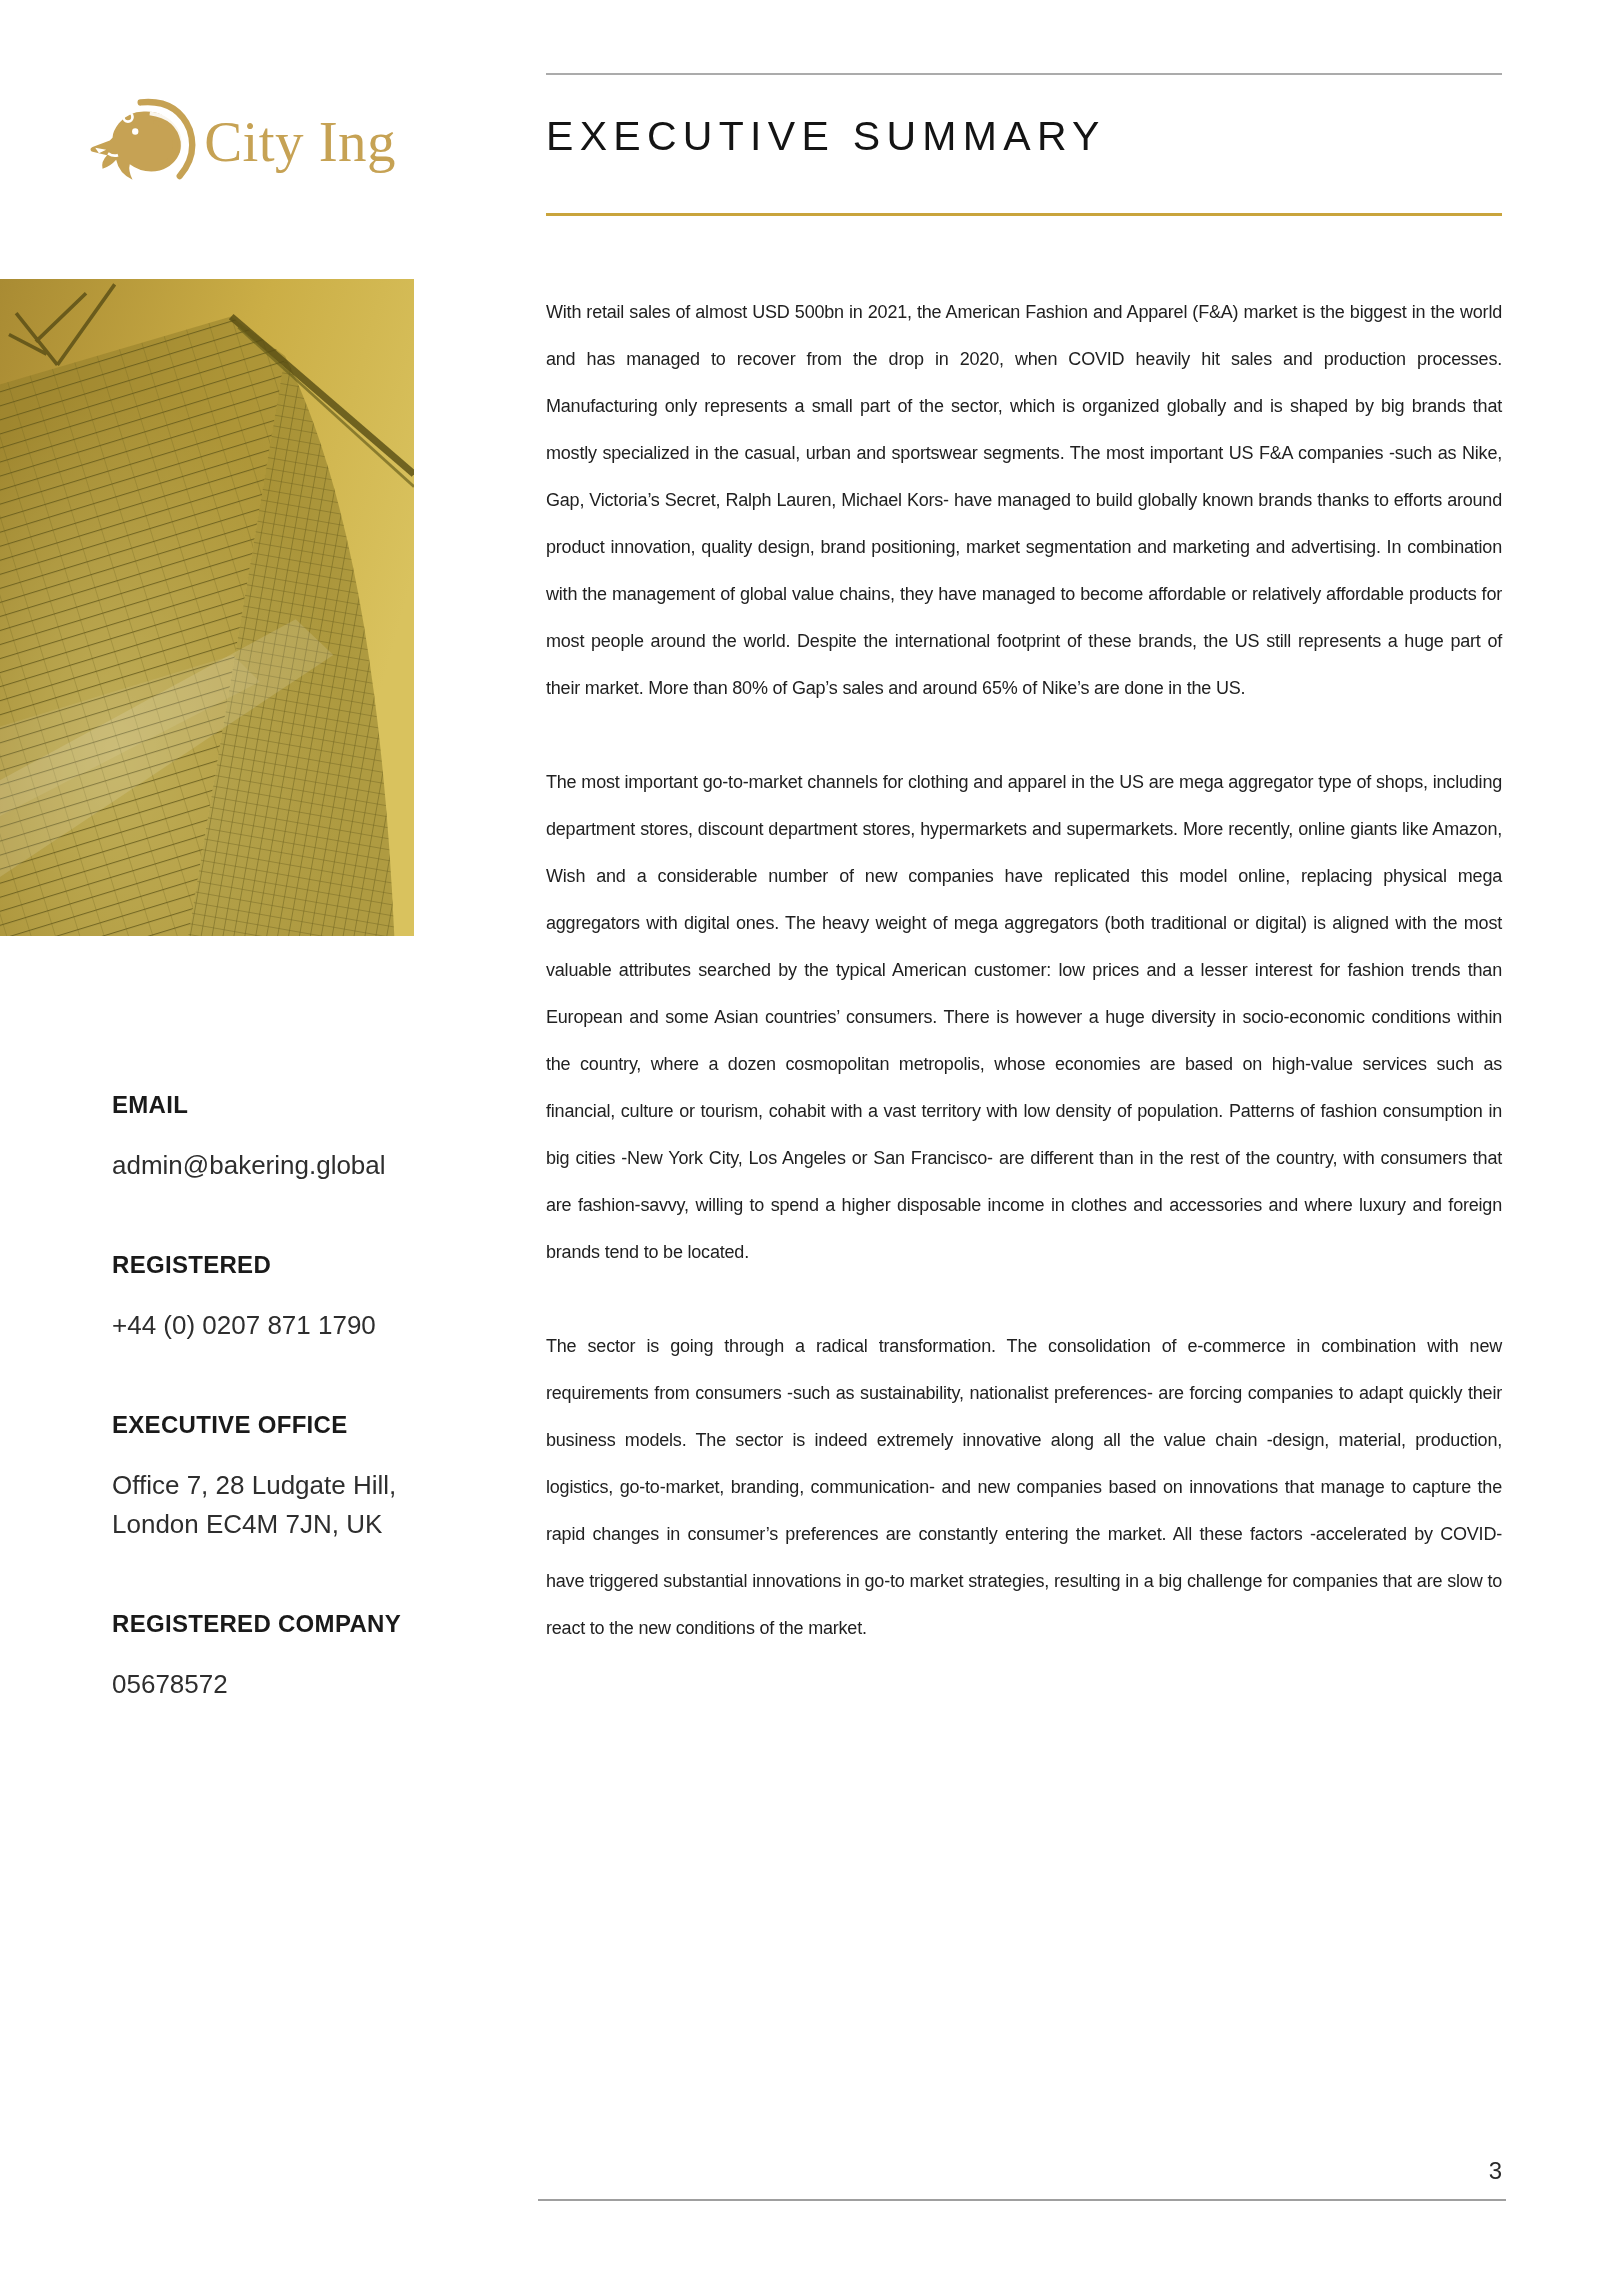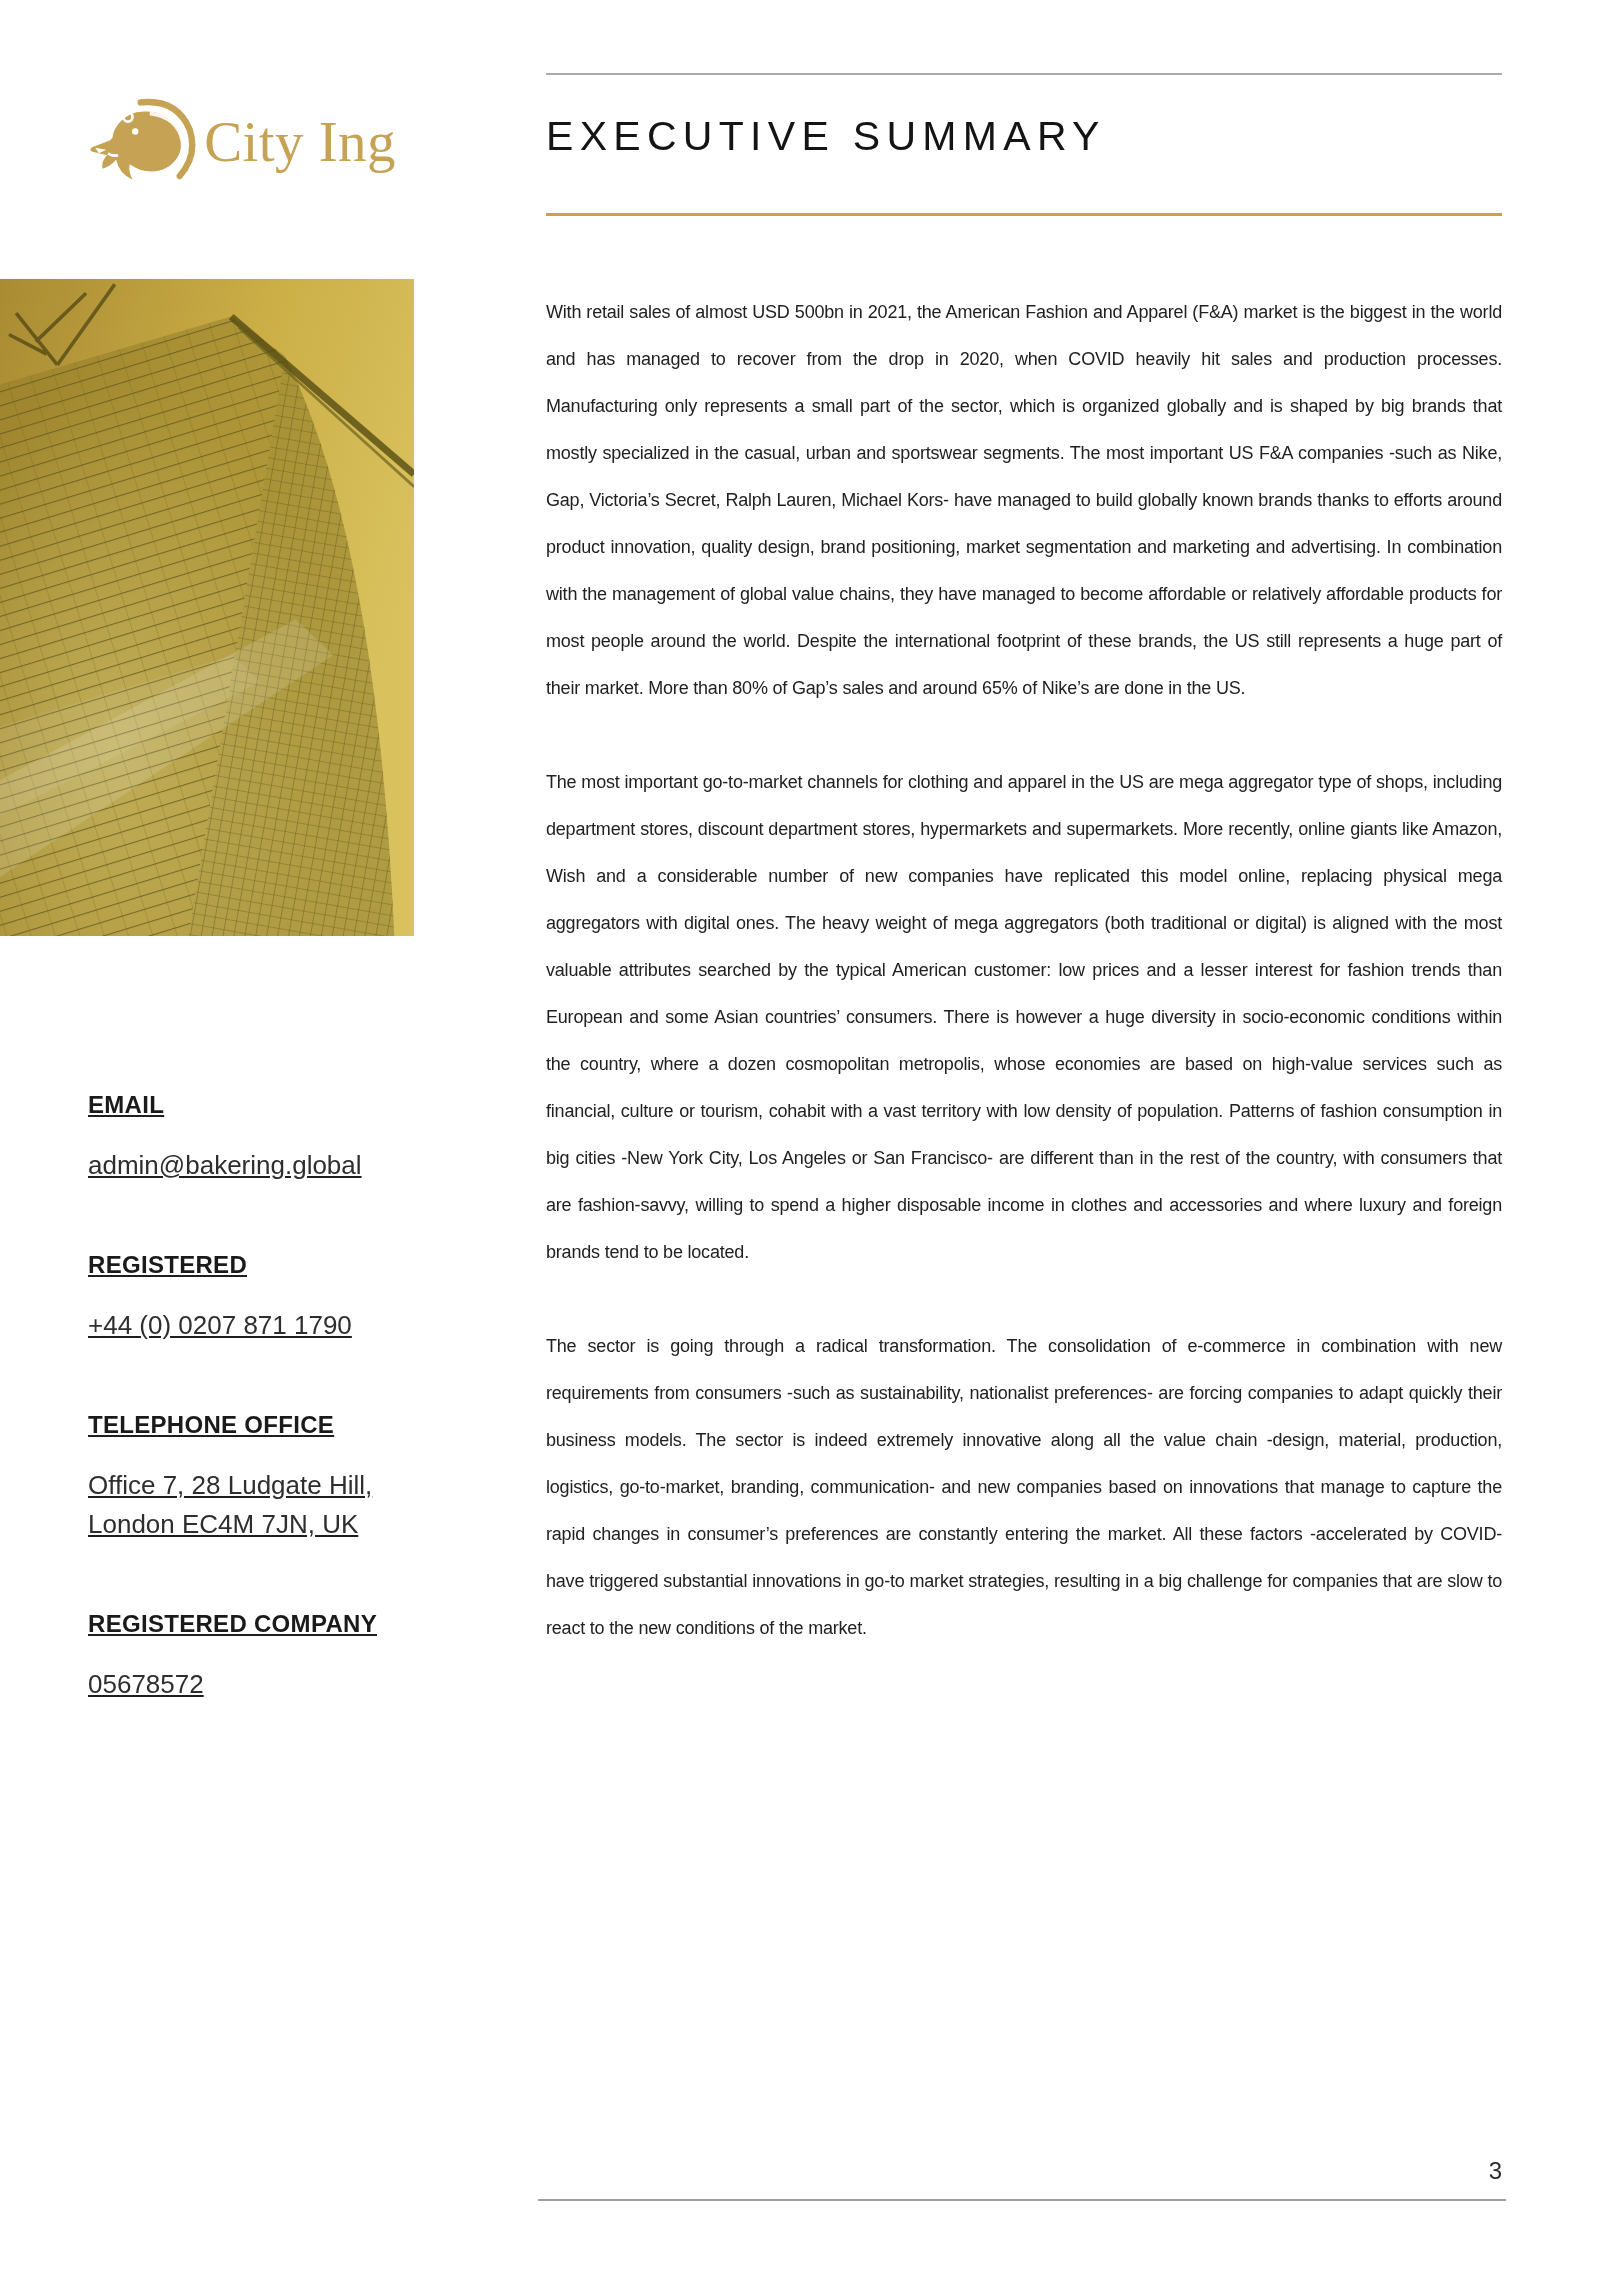--- a/index.html
+++ b/index.html
@@ -42,24 +42,23 @@
     top: 279px;
     width: 414px;
     height: 657px;
     overflow: hidden;
   }
   .building svg { display: block; width: 414px; height: 657px; }
 
   
   .contacts {
     position: absolute;
-    left: 88px;
+    left: 112px;
     top: 1091px;
     width: 309px;
-    text-decoration: underline;
   }
   .contact { margin-bottom: 66px; }
   .contact .label {
     font-size: 24px;
     font-weight: bold;
     color: #1a1a1a;
     letter-spacing: 0.3px;
     margin-bottom: 27px;
   }
   .contact .value {
@@ -194,21 +193,21 @@
   <aside class="contacts">
     <section class="contact">
       <div class="label">EMAIL</div>
       <div class="value">admin@bakering.global</div>
     </section>
     <section class="contact">
       <div class="label">REGISTERED</div>
       <div class="value">+44 (0) 0207 871 1790</div>
     </section>
     <section class="contact">
-      <div class="label">TELEPHONE OFFICE</div>
+      <div class="label">EXECUTIVE OFFICE</div>
       <div class="value">Office 7, 28 Ludgate Hill, London EC4M 7JN, UK</div>
     </section>
     <section class="contact">
       <div class="label">REGISTERED COMPANY</div>
       <div class="value">05678572</div>
     </section>
   </aside>
 
   <main class="content">
     <div class="rule rule-top"></div>

